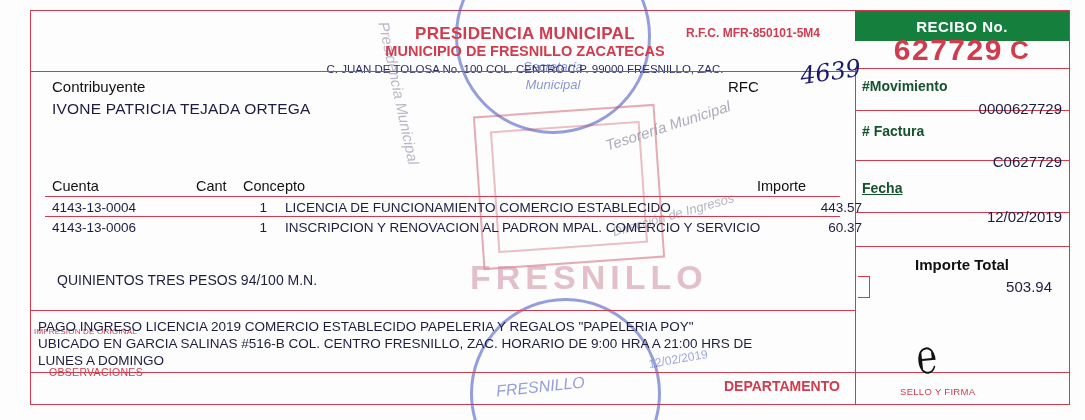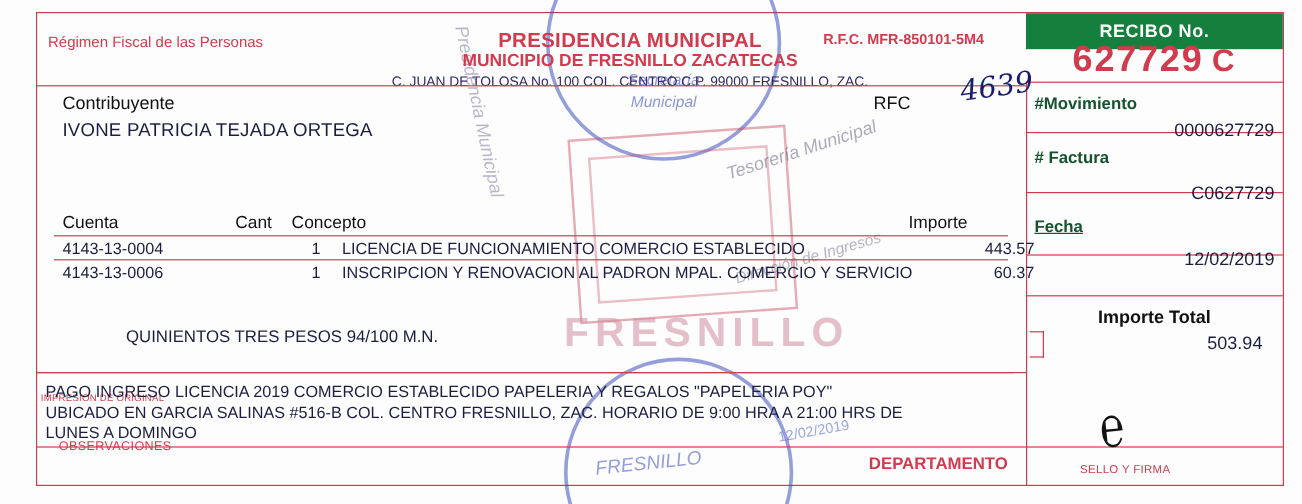--- a/index.html
+++ b/index.html
@@ -174,21 +174,20 @@
   .trow .c-cant     { position: absolute; left: 175px; width: 40px; text-align: right; }
   .trow .c-concepto { position: absolute; left: 233px; }
   .trow .c-importe  { position: absolute; left: 700px; width: 110px; text-align: right; }
 
   #letters-amount {
     position: absolute;
     left: 57px;
     top: 272px;
     font-size: 14px;
     color: #1d1d42;
-    margin-left: 48px;
   }
 
   #importe-total-label {
     position: absolute;
     left: 862px;
     top: 256px;
     width: 200px;
     text-align: center;
     font-size: 15px;
     font-weight: bold;
@@ -391,21 +390,20 @@
   </div>
   <div class="stamp" id="stamp-diag">Tesorería Municipal</div>
   <div class="stamp" id="stamp-diag2">Dirección de Ingresos</div>
   <div class="stamp" id="stamp-vert">Presidencia Municipal</div>
   <div class="stamp" id="wm-fresnillo">FRESNILLO</div>
   <div class="stamp" id="stamp-round-bottom"></div>
   <div class="stamp" id="stamp-bottom-text">FRESNILLO</div>
   <div class="stamp" id="stamp-date">12/02/2019</div>
 
   <div class="fiscal-note">
-    <div>Régimen Fiscal de las Personas</div>
   </div>
 
   <div class="title-block">
     <div class="title-main">PRESIDENCIA MUNICIPAL</div>
     <div class="title-sub">MUNICIPIO DE FRESNILLO ZACATECAS</div>
     <div class="title-addr">C. JUAN DE TOLOSA  No. 100   COL. CENTRO    C.P. 99000     FRESNILLO, ZAC.</div>
   </div>
 
   <div class="rfc-entity">R.F.C. MFR-850101-5M4</div>
 

